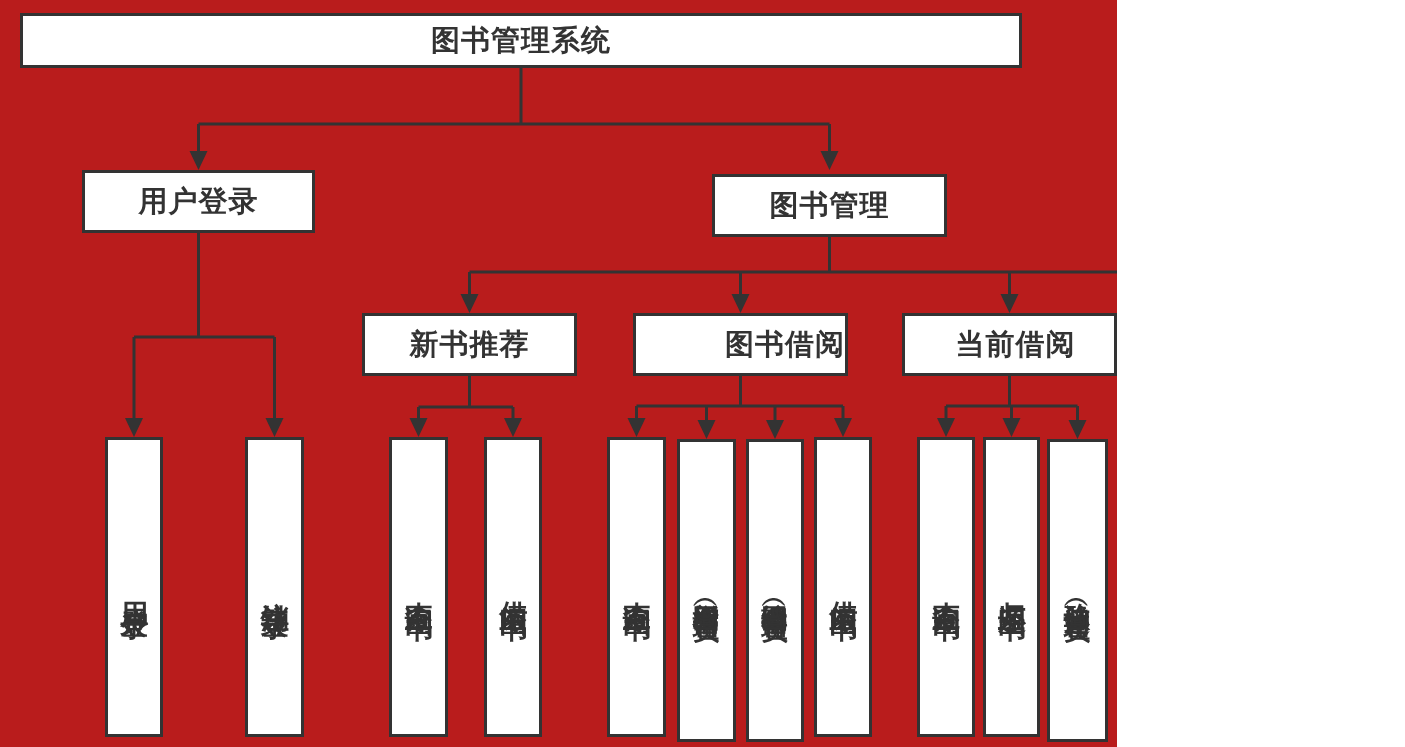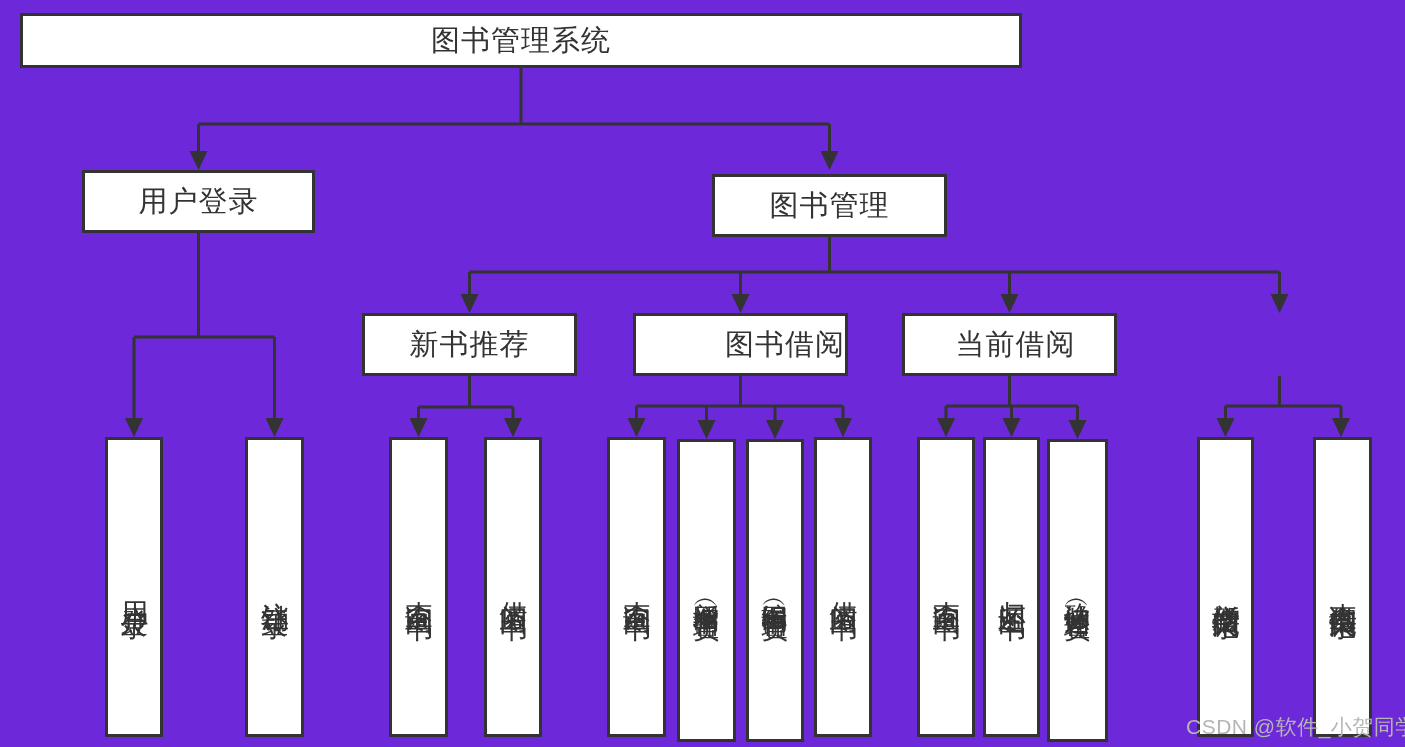--- a/index.html
+++ b/index.html
@@ -3,24 +3,25 @@
 <meta charset="utf-8">
 <style>
   html, body {
     margin: 0;
     padding: 0;
     background: #ffffff;
     font-family: "Liberation Sans", "DejaVu Sans", sans-serif;
   }
   #canvas {
     position: relative;
-    width: 1405px;
+    width: 1117px;
     height: 747px;
-    background: #6d28d9;
+    background: #b91c1c;
     overflow: hidden;
+    font-weight: bold;
   }
   #connector-svg {
     position: absolute;
     left: 0;
     top: 0;
     width: 1405px;
     height: 747px;
   }
   .box {
     position: absolute;

